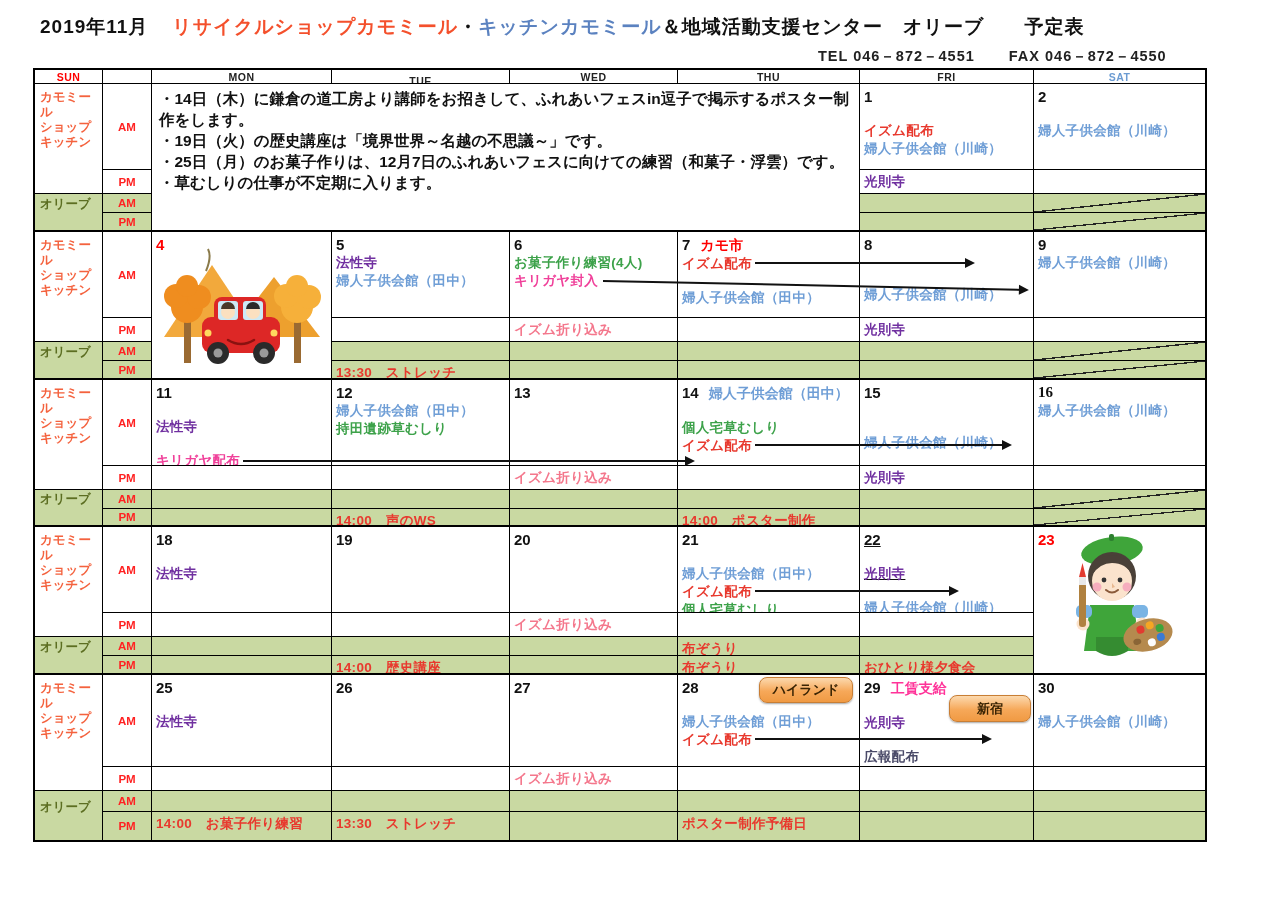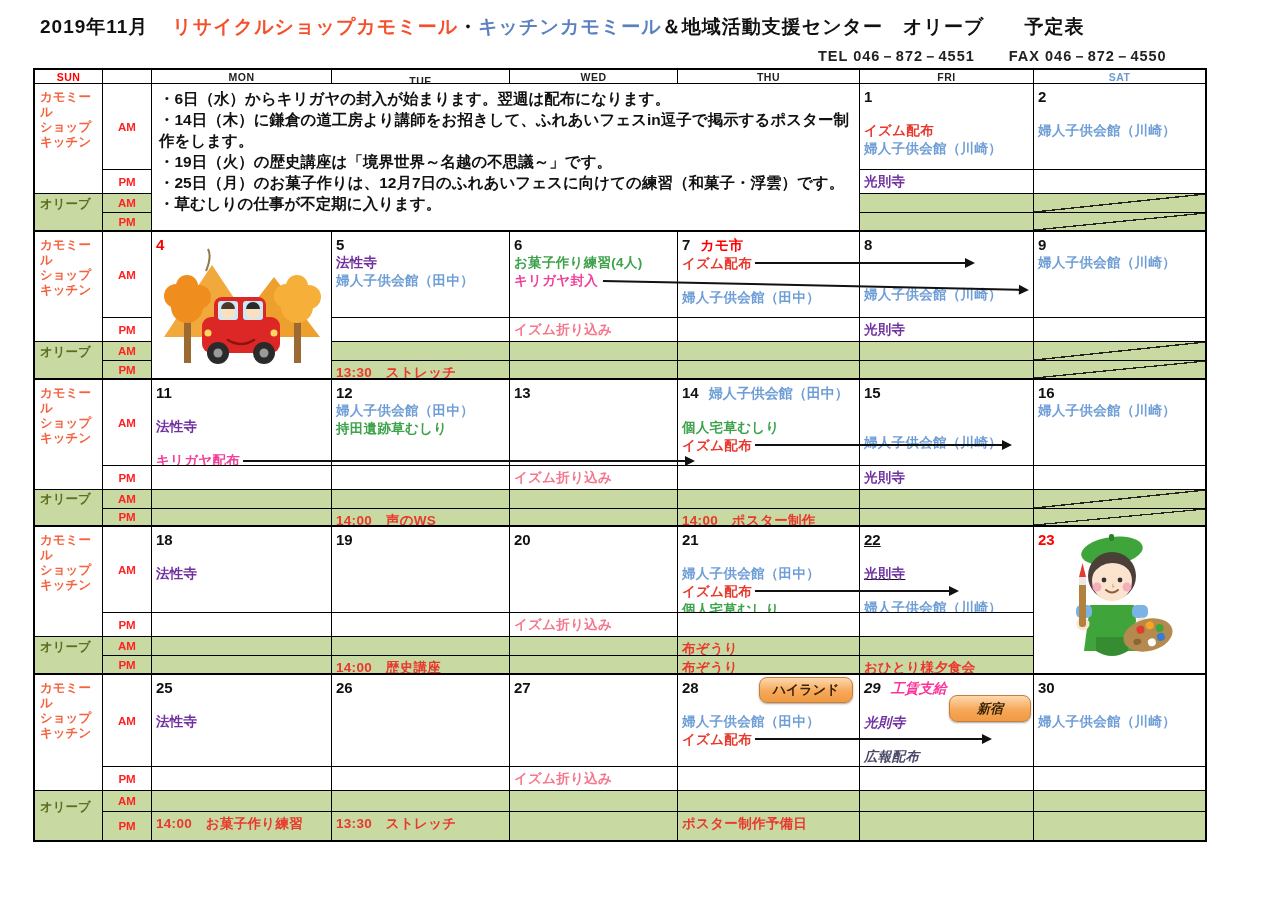--- a/index.html
+++ b/index.html
@@ -96,21 +96,20 @@
       <div class="cell olabel olive wend" style="grid-area: 4 / 1 / span 2 / span 1;">
         <div class="">オリーブ</div>
       </div>
       <div class="cell ampm olive" style="grid-area: 4 / 2 / span 1 / span 1;">
         <div class="">AM</div>
       </div>
       <div class="cell ampm olive wend" style="grid-area: 5 / 2 / span 1 / span 1;">
         <div class="">PM</div>
       </div>
       <div class="cell notes-cell wend" style="grid-area: 2 / 3 / span 4 / span 4;">
-        <div class="note-line">・6日（水）からキリガヤの封入が始まります。翌週は配布になります。</div>
         <div class="note-line">・14日（木）に鎌倉の道工房より講師をお招きして、ふれあいフェスin逗子で掲示するポスター制作をします。</div>
         <div class="note-line">・19日（火）の歴史講座は「境界世界～名越の不思議～」です。</div>
         <div class="note-line">・25日（月）のお菓子作りは、12月7日のふれあいフェスに向けての練習（和菓子・浮雲）です。</div>
         <div class="note-line">・草むしりの仕事が不定期に入ります。</div>
       </div>
       <div class="cell day-cell" style="grid-area: 2 / 7 / span 1 / span 1;">
         <div class="day-date">
           <span>1</span>
         </div>
         <div class="ev gap"></div>
@@ -323,21 +322,21 @@
         </div>
         <div class="ev gap"></div>
         <div class="ev gap"></div>
         <div class="ev" style="color: rgb(111, 158, 214);">婦人子供会館（川崎）</div>
       </div>
       <div class="cell day-cell" style="grid-area: 11 / 7 / span 1 / span 1;">
         <div class="ev" style="color: rgb(112, 48, 160);">光則寺</div>
       </div>
       <div class="cell day-cell olive" style="grid-area: 12 / 7 / span 1 / span 1;"></div>
       <div class="cell day-cell olive wend" style="grid-area: 13 / 7 / span 1 / span 1;"></div>
-      <div class="cell day-cell" style="grid-area: 10 / 8 / span 1 / span 1; border-right: none;">
+      <div class="cell day-cell" style="grid-area: 10 / 8 / span 1 / span 1; border-right: none; font-family: Liberation Serif, serif;">
         <div class="day-date">
           <span>16</span>
         </div>
         <div class="ev" style="color: rgb(111, 158, 214);">婦人子供会館（川崎）</div>
       </div>
       <div class="cell day-cell" style="grid-area: 11 / 8 / span 1 / span 1; border-right: none;"></div>
       <div class="cell day-cell olive diag" style="grid-area: 12 / 8 / span 1 / span 1; border-right: none;"></div>
       <div class="cell day-cell olive wend diag" style="grid-area: 13 / 8 / span 1 / span 1; border-right: none;"></div>
       <div class="cell label-cell kamo" style="grid-area: 14 / 1 / span 2 / span 1;">
         <div class="kamo-line">カモミール</div>
@@ -514,21 +513,21 @@
         <div class="ev gap"></div>
         <div class="ev" style="color: rgb(111, 158, 214);">婦人子供会館（田中）</div>
         <div class="ev" style="color: rgb(232, 57, 46);">イズム配布</div>
         <div class="tag-btn pos-a">ハイランド</div>
       </div>
       <div class="cell day-cell" style="grid-area: 19 / 6 / span 1 / span 1;"></div>
       <div class="cell day-cell olive" style="grid-area: 20 / 6 / span 1 / span 1;"></div>
       <div class="cell day-cell olive wend" style="grid-area: 21 / 6 / span 1 / span 1; border-bottom: none;">
         <div class="ev" style="color: rgb(232, 57, 46);">ポスター制作予備日</div>
       </div>
-      <div class="cell day-cell" style="grid-area: 18 / 7 / span 1 / span 1; font-style: italic;">
+      <div class="cell day-cell" style="grid-area: 18 / 7 / span 1 / span 1;">
         <div class="day-date">
           <span>29</span>
           <span class="suffix" style="color: rgb(255, 51, 153);">工賃支給</span>
         </div>
         <div class="ev gap"></div>
         <div class="ev" style="color: rgb(112, 48, 160);">光則寺</div>
         <div class="ev gap"></div>
         <div class="ev" style="color: rgb(74, 74, 104);">広報配布</div>
         <div class="ev" style="color: rgb(111, 158, 214);">婦人子供会館（川崎）</div>
         <div class="tag-btn pos-b">新宿</div>

